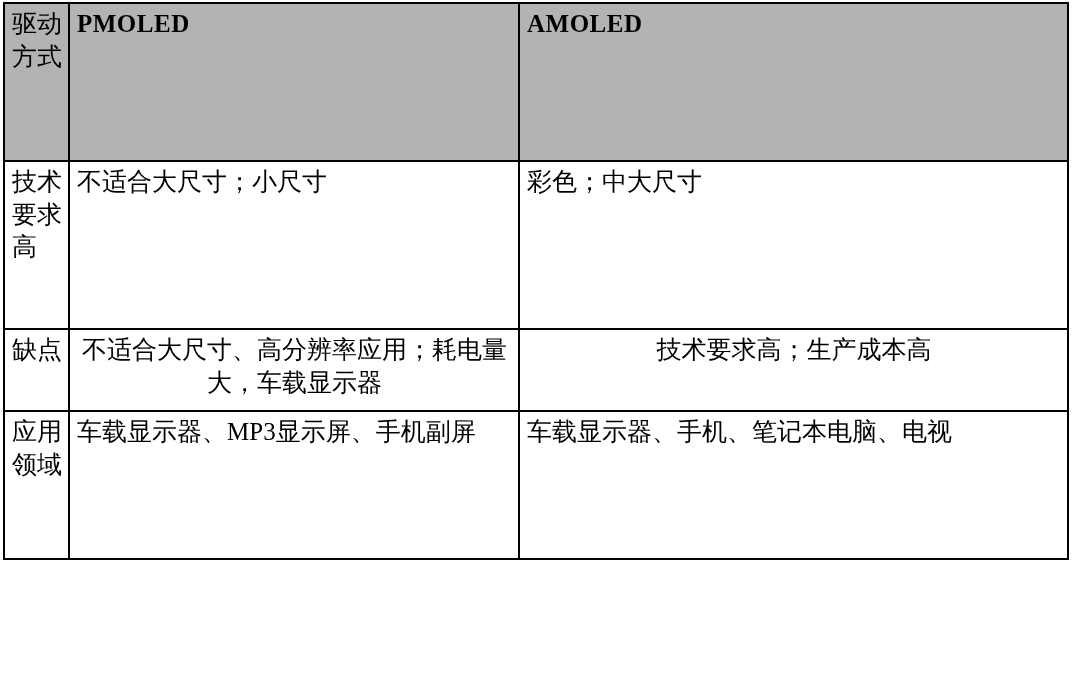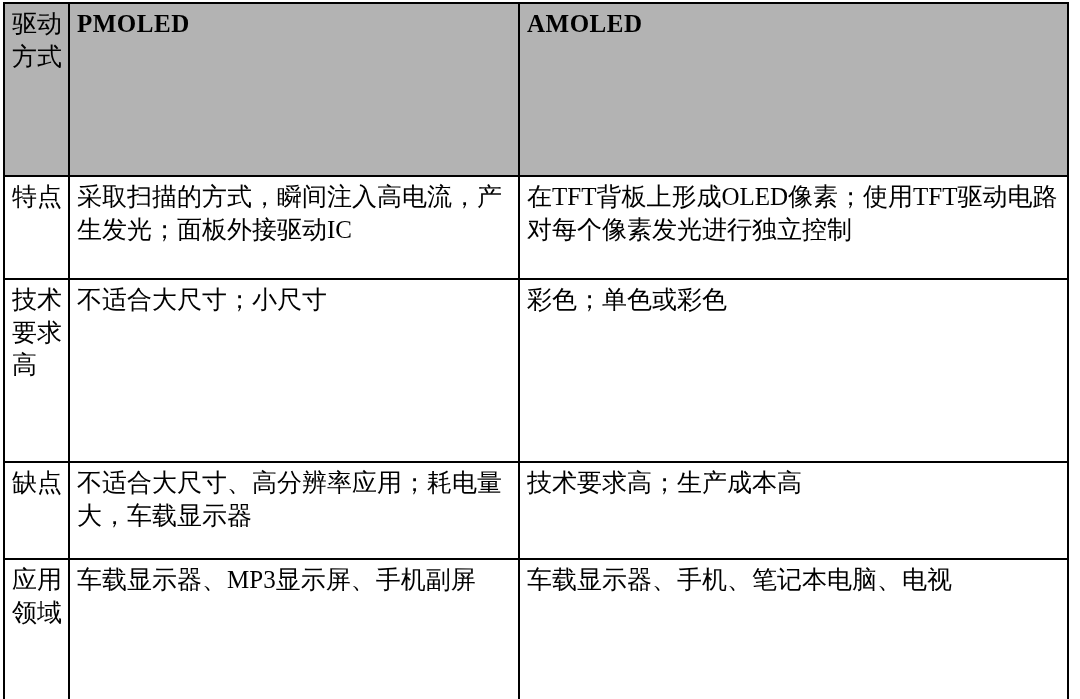--- a/index.html
+++ b/index.html
@@ -22,21 +22,21 @@
   table.comparison {
     border-collapse: collapse;
     table-layout: fixed;
     width: 1064px;
     margin-left: 3px;
     margin-top: 2px;
   }
   table.comparison td {
     border: 2px solid #000000;
     vertical-align: top;
-    padding: 4px 6px 19px 7px;
+    padding: 4px 6px 4px 7px;
     font-size: 25px;
     line-height: 1.30;
     color: #000000;
     word-break: break-word;
   }
   col.c-label { width: 65px; }
   col.c-pm    { width: 450px; }
   col.c-am    { width: 549px; }
 
   td.rowlabel {
@@ -56,48 +56,43 @@
     font-weight: bold;
     font-size: 27px;
     vertical-align: top;
     padding-top: 10px;
     letter-spacing: 0.5px;
   }
   tr.r-header td { height: 148px; }
   tr.r-feature td { height: 78px; }
   tr.r-display td { height: 158px; }
   tr.r-pros td { height: 78px; }
-  tr.r-cons td { height: 72px; }
+  tr.r-cons td { height: 72px; text-align: center; }
   tr.r-apps td { height: 138px; }
 </style>
 </head>
 <body>
 
 <div class="sheet">
   <table class="comparison">
     <colgroup>
       <col class="c-label">
       <col class="c-pm">
       <col class="c-am">
     </colgroup>
     <tbody>
       <tr class="r-header">
         <td class="rowlabel header-label">驱动方式</td>
         <td class="header-cell">PMOLED</td>
         <td class="header-cell">AMOLED</td>
       </tr>
-      <tr class="r-feature">
-        <td class="rowlabel">特点</td>
-        <td>采取扫描的方式，瞬间注入高电流，产生发光；面板外接驱动IC</td>
-        <td>在TFT背板上形成OLED像素；使用TFT驱动电路对每个像素发光进行独立控制</td>
-      </tr>
       <tr class="r-display">
         <td class="rowlabel">技术要求高</td>
         <td>不适合大尺寸；小尺寸</td>
-        <td>彩色；单色或彩色</td>
+        <td>彩色；中大尺寸</td>
       </tr>
       <tr class="r-cons">
         <td class="rowlabel">缺点</td>
         <td>不适合大尺寸、高分辨率应用；耗电量大，车载显示器</td>
         <td>技术要求高；生产成本高</td>
       </tr>
       <tr class="r-apps">
         <td class="rowlabel">应用领域</td>
         <td>车载显示器、MP3显示屏、手机副屏</td>
         <td>车载显示器、手机、笔记本电脑、电视</td>

